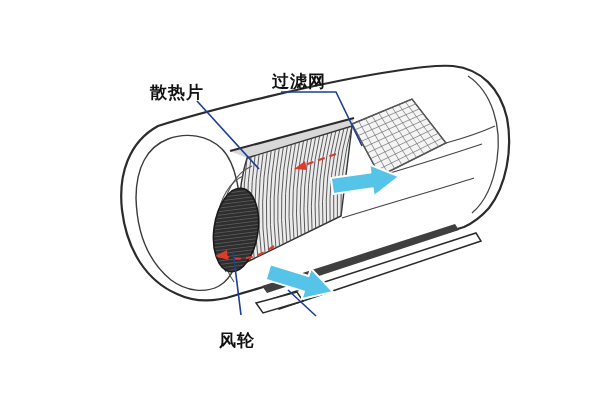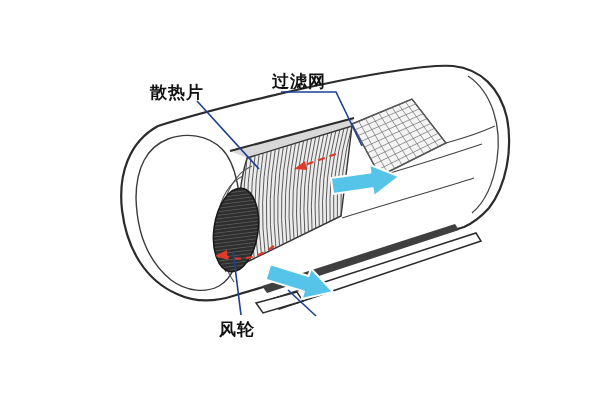--- a/index.html
+++ b/index.html
@@ -133,14 +133,14 @@
     </g>
 
     <path class="leader" d="M 197,101 L 259,169"></path>
     <path class="leader" d="M 281,92 L 336,92 L 362,146"></path>
     <path class="leader" d="M 241,315 L 233,251"></path>
     <path class="leader" d="M 316,316 L 288,290"></path>
   </svg>
 
   <div class="label" style="left:150px;top:81px">散热片</div>
   <div class="label" style="left:272px;top:70px">过滤网</div>
-  <div class="label" style="left:219px;top:318px">风轮</div>
+  <div class="label" style="left:219px;top:329px">风轮</div>
 </div>
 
 </body></html>

